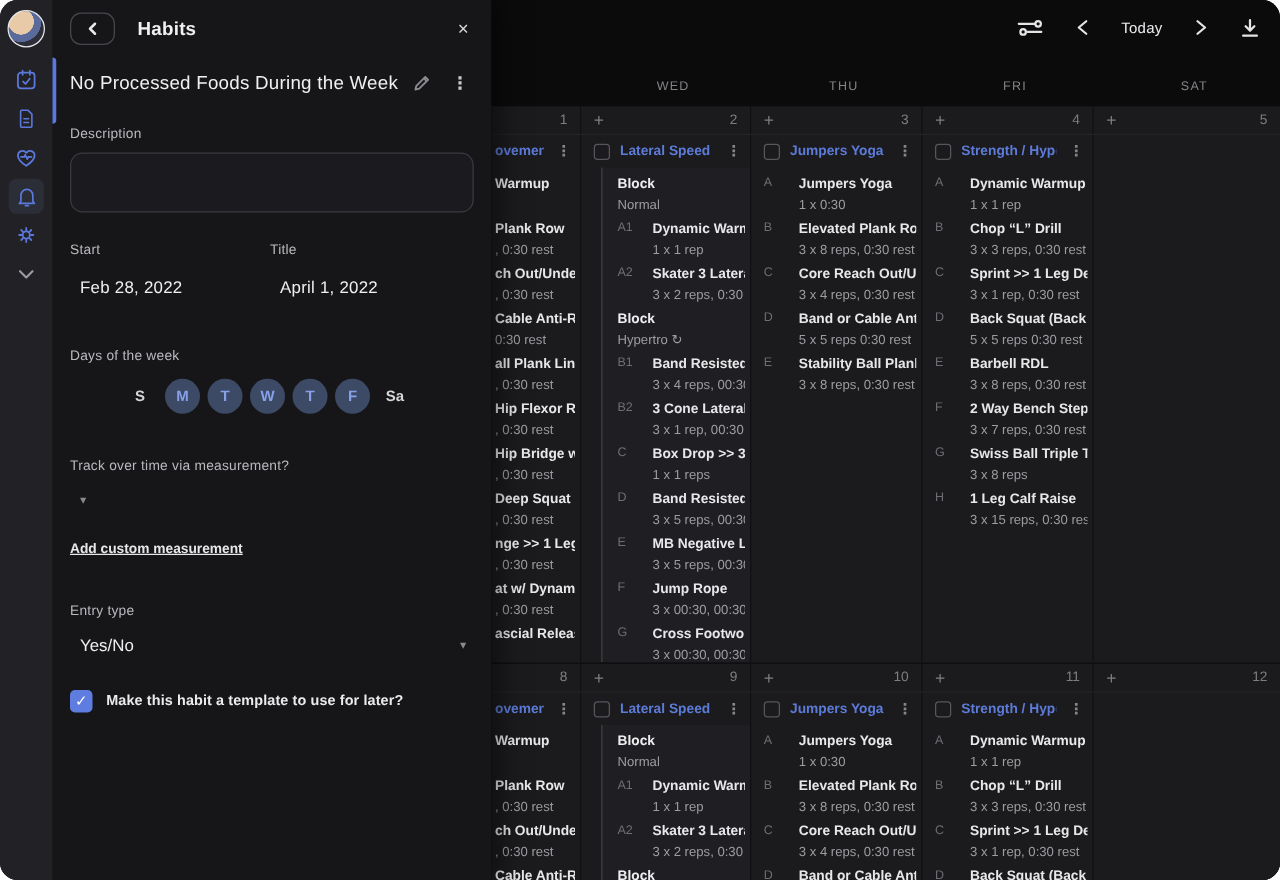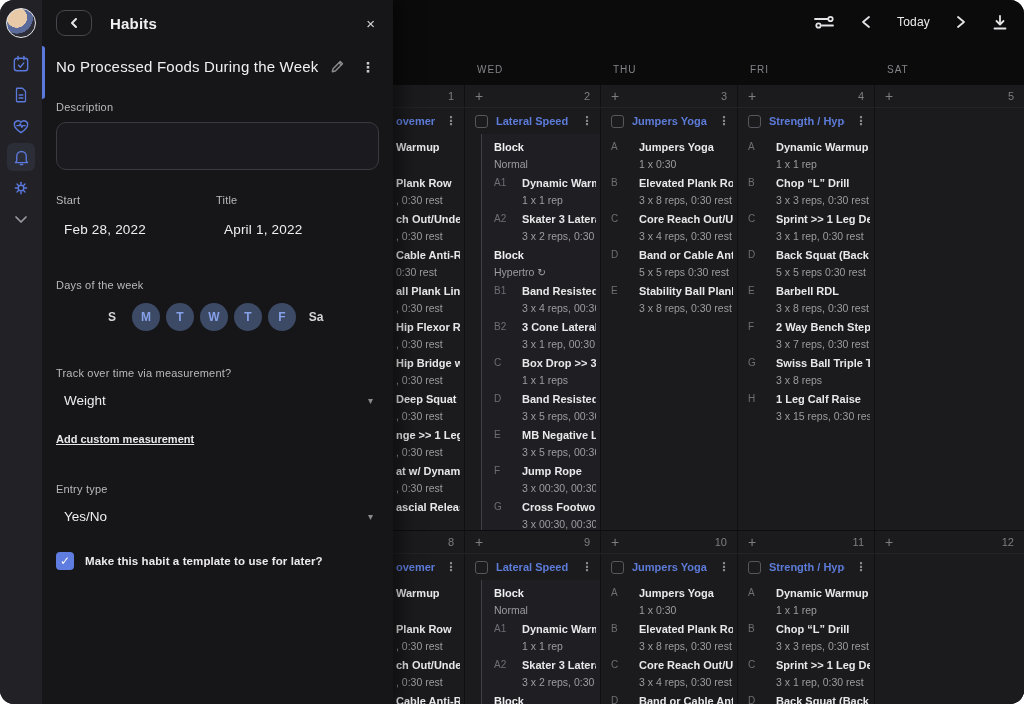--- a/index.html
+++ b/index.html
@@ -66,21 +66,21 @@
   
   .calendar{position:absolute;left:393px;top:0;right:0;bottom:0;background:#0b0b0c;
     display:flex;flex-direction:column;}
   .toolbar{height:44px;display:flex;align-items:center;justify-content:flex-end;gap:26px;
     padding-right:16px;flex:none;}
   .toolbar svg{stroke:#e4e4e6;fill:none;stroke-width:1.8;stroke-linecap:round;stroke-linejoin:round;}
   .today-label{font-size:12px;color:#ececee;letter-spacing:.2px;}
   .tool-btn{display:flex;align-items:center;}
   .day-header-row{height:41px;flex:none;display:grid;grid-template-columns:71px 136px 137px 137px 1fr;
     align-items:end;padding-bottom:10px;box-sizing:border-box;}
-  .day-header{font-size:10px;color:#848488;letter-spacing:1px;padding-left:13px;}
+  .day-header{font-size:10px;color:#848488;letter-spacing:1px;padding-left:13px;text-align:center;}
   .grid{flex:1;background:#1b1b1d;display:flex;flex-direction:column;overflow:hidden;}
   .week{flex:none;height:445px;display:flex;flex-direction:column;overflow:hidden;}
   .week + .week{border-top:1px solid #0d0d0f;height:auto;flex:1;}
   .date-row{height:22px;flex:none;display:grid;grid-template-columns:71px 136px 137px 137px 1fr;
     border-bottom:1px solid rgba(255,255,255,.035);}
   .date-cell{display:flex;align-items:center;justify-content:space-between;padding:0 10px;}
   .date-cell:not(:first-child){border-left:1px solid #101013;}
   .date-plus{color:#7e7e82;font-size:14px;line-height:1;}
   .date-num{color:#7e7e82;font-size:11px;margin-left:auto;}
   .cards-row{flex:1;display:grid;grid-template-columns:71px 136px 137px 137px 1fr;overflow:hidden;}
@@ -685,21 +685,20 @@
         <span class="day-chip" data-selected="1">M</span>
         <span class="day-chip" data-selected="1">T</span>
         <span class="day-chip" data-selected="1">W</span>
         <span class="day-chip" data-selected="1">T</span>
         <span class="day-chip" data-selected="1">F</span>
         <span class="day-chip" data-selected="">Sa</span>
     </div>
 
     <div class="field-label sec-label">Track over time via measurement?</div>
     <div class="select-row">
-      <span class="select-value">Weight</span>
       <span class="select-caret">▾</span>
     </div>
 
     <span class="add-link">Add custom measurement</span>
 
     <div class="field-label sec-label">Entry type</div>
     <div class="select-row">
       <span class="select-value">Yes/No</span>
       <span class="select-caret">▾</span>
     </div>

